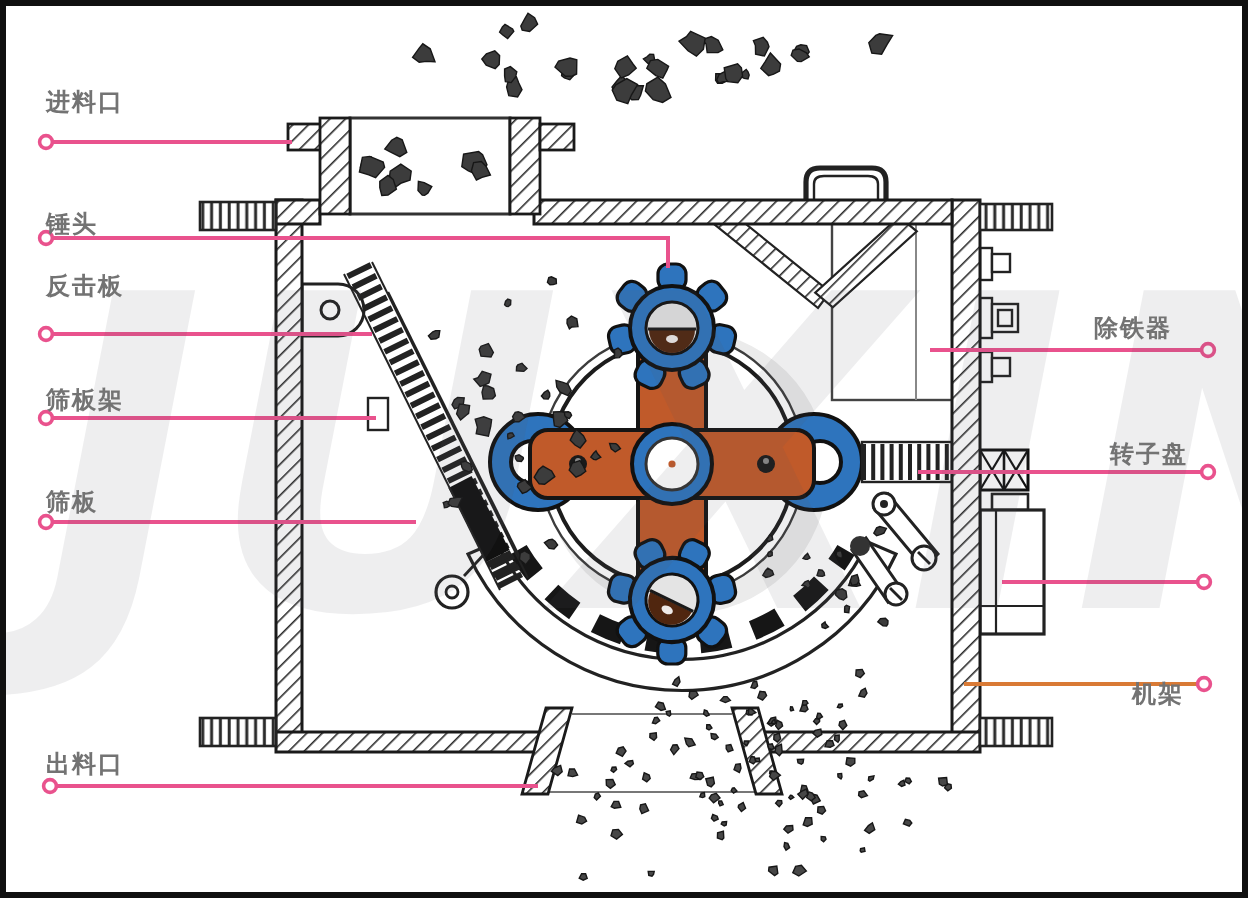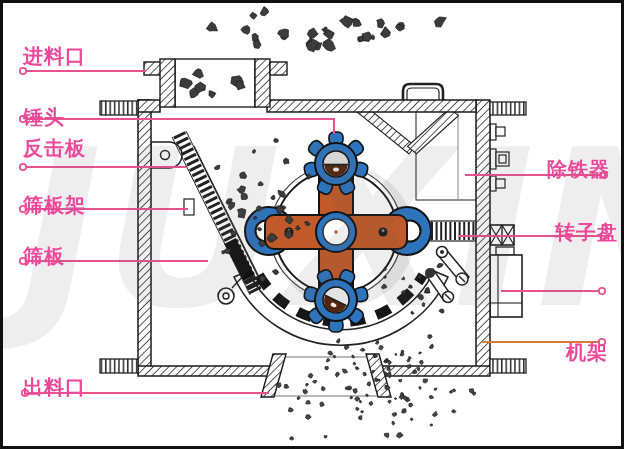--- a/index.html
+++ b/index.html
@@ -3,21 +3,21 @@
 <meta charset="utf-8">
 <style>
   html,body{margin:0;padding:0;background:#ffffff;}
   .stage{position:relative;width:624px;height:449px;background:#fff;box-sizing:border-box;
          border:3px solid #101010;overflow:hidden;font-family:"DejaVu Sans","Liberation Sans",sans-serif;}
   svg{position:absolute;left:0;top:0;z-index:1;}
   .watermark{position:absolute;left:18px;top:118px;z-index:2;font-style:italic;font-weight:bold;
              font-size:218px;line-height:1;letter-spacing:2px;color:rgba(90,90,95,0.10);
              pointer-events:none;user-select:none;white-space:nowrap;
              font-family:"DejaVu Sans","Liberation Sans",sans-serif;}
-  .lbl{position:absolute;z-index:3;font-weight:bold;font-size:20px;color:#ec4899;
+  .lbl{position:absolute;z-index:3;font-weight:bold;font-size:12px;color:#737373;
        letter-spacing:1px;white-space:nowrap;}
 </style>
 </head>
 <body>
 
 <div class="stage">
 
   <svg width="624" height="449" viewBox="0 0 624 449">
     <defs>
       <pattern id="hatch" width="5.5" height="5.5" patternTransform="rotate(45)" patternUnits="userSpaceOnUse">

